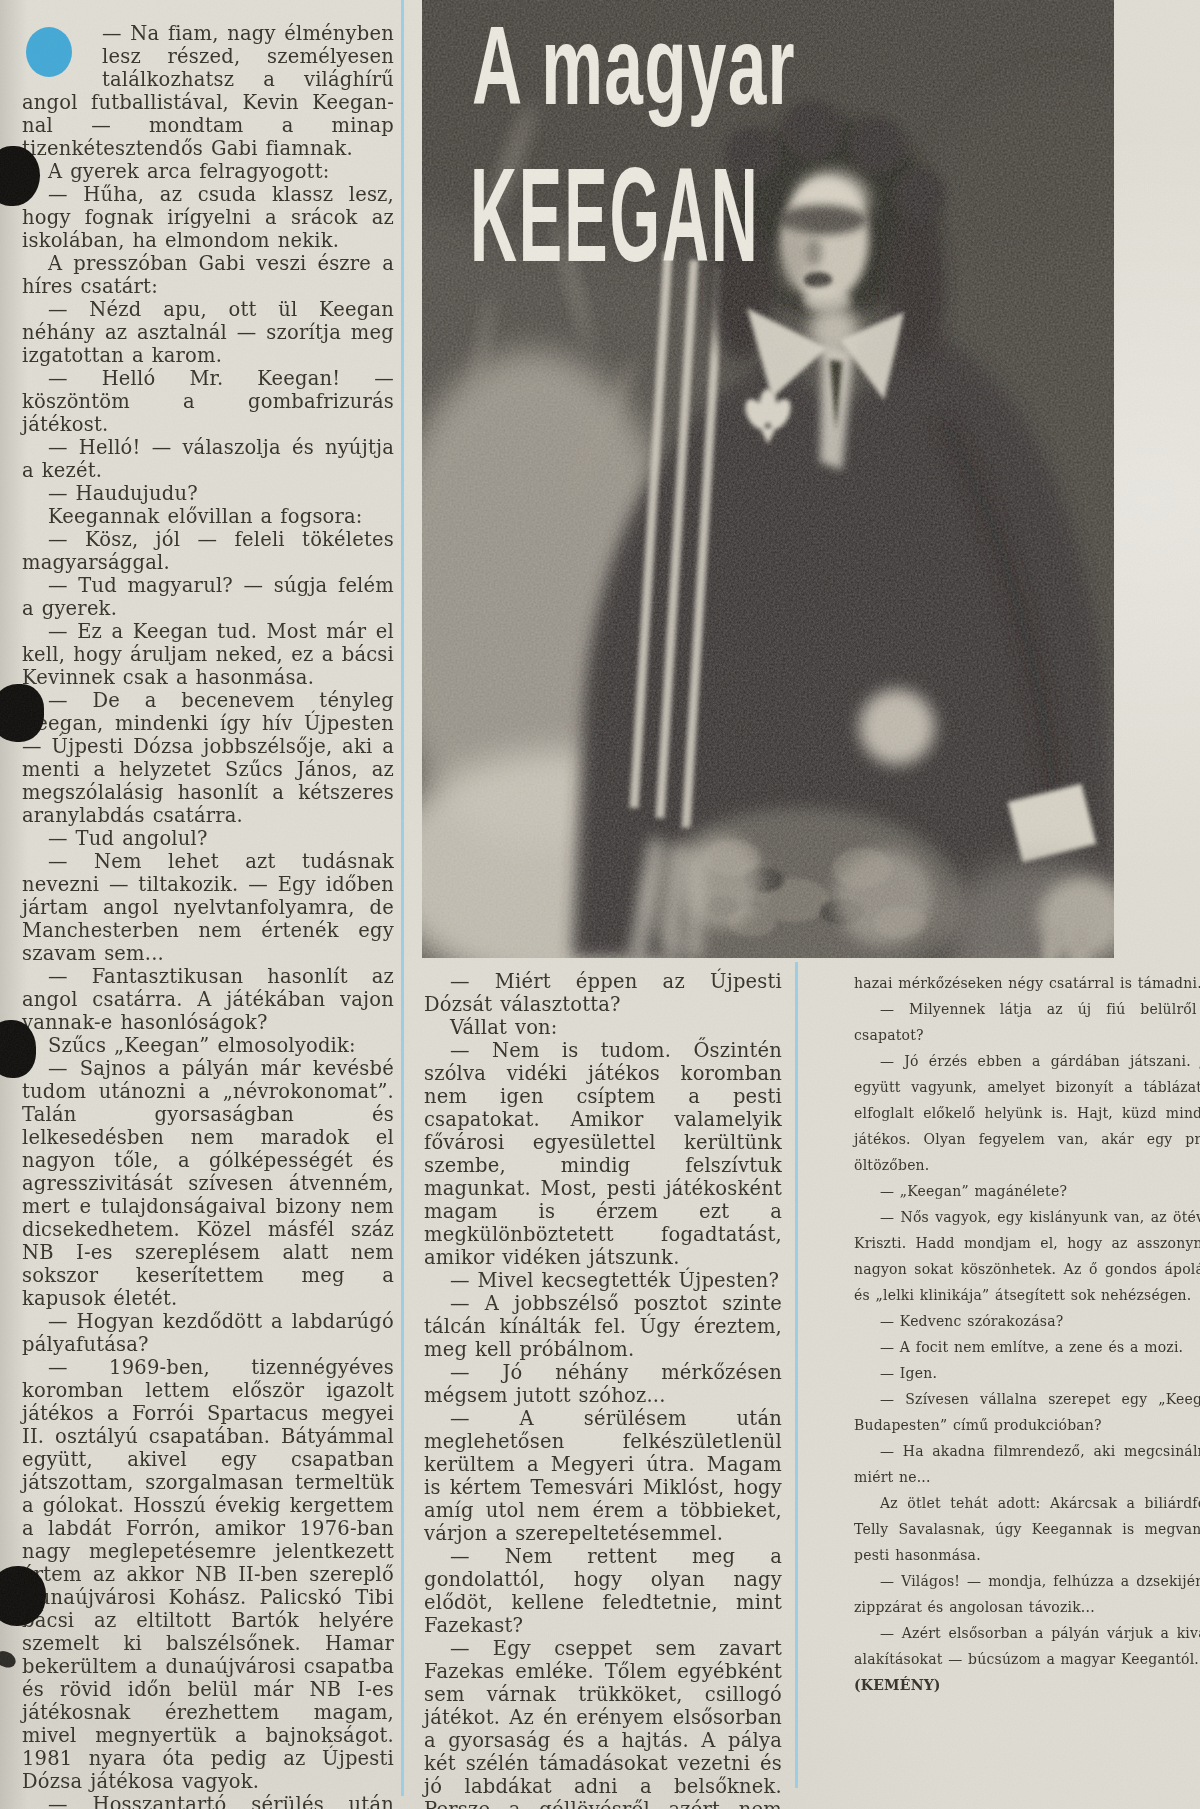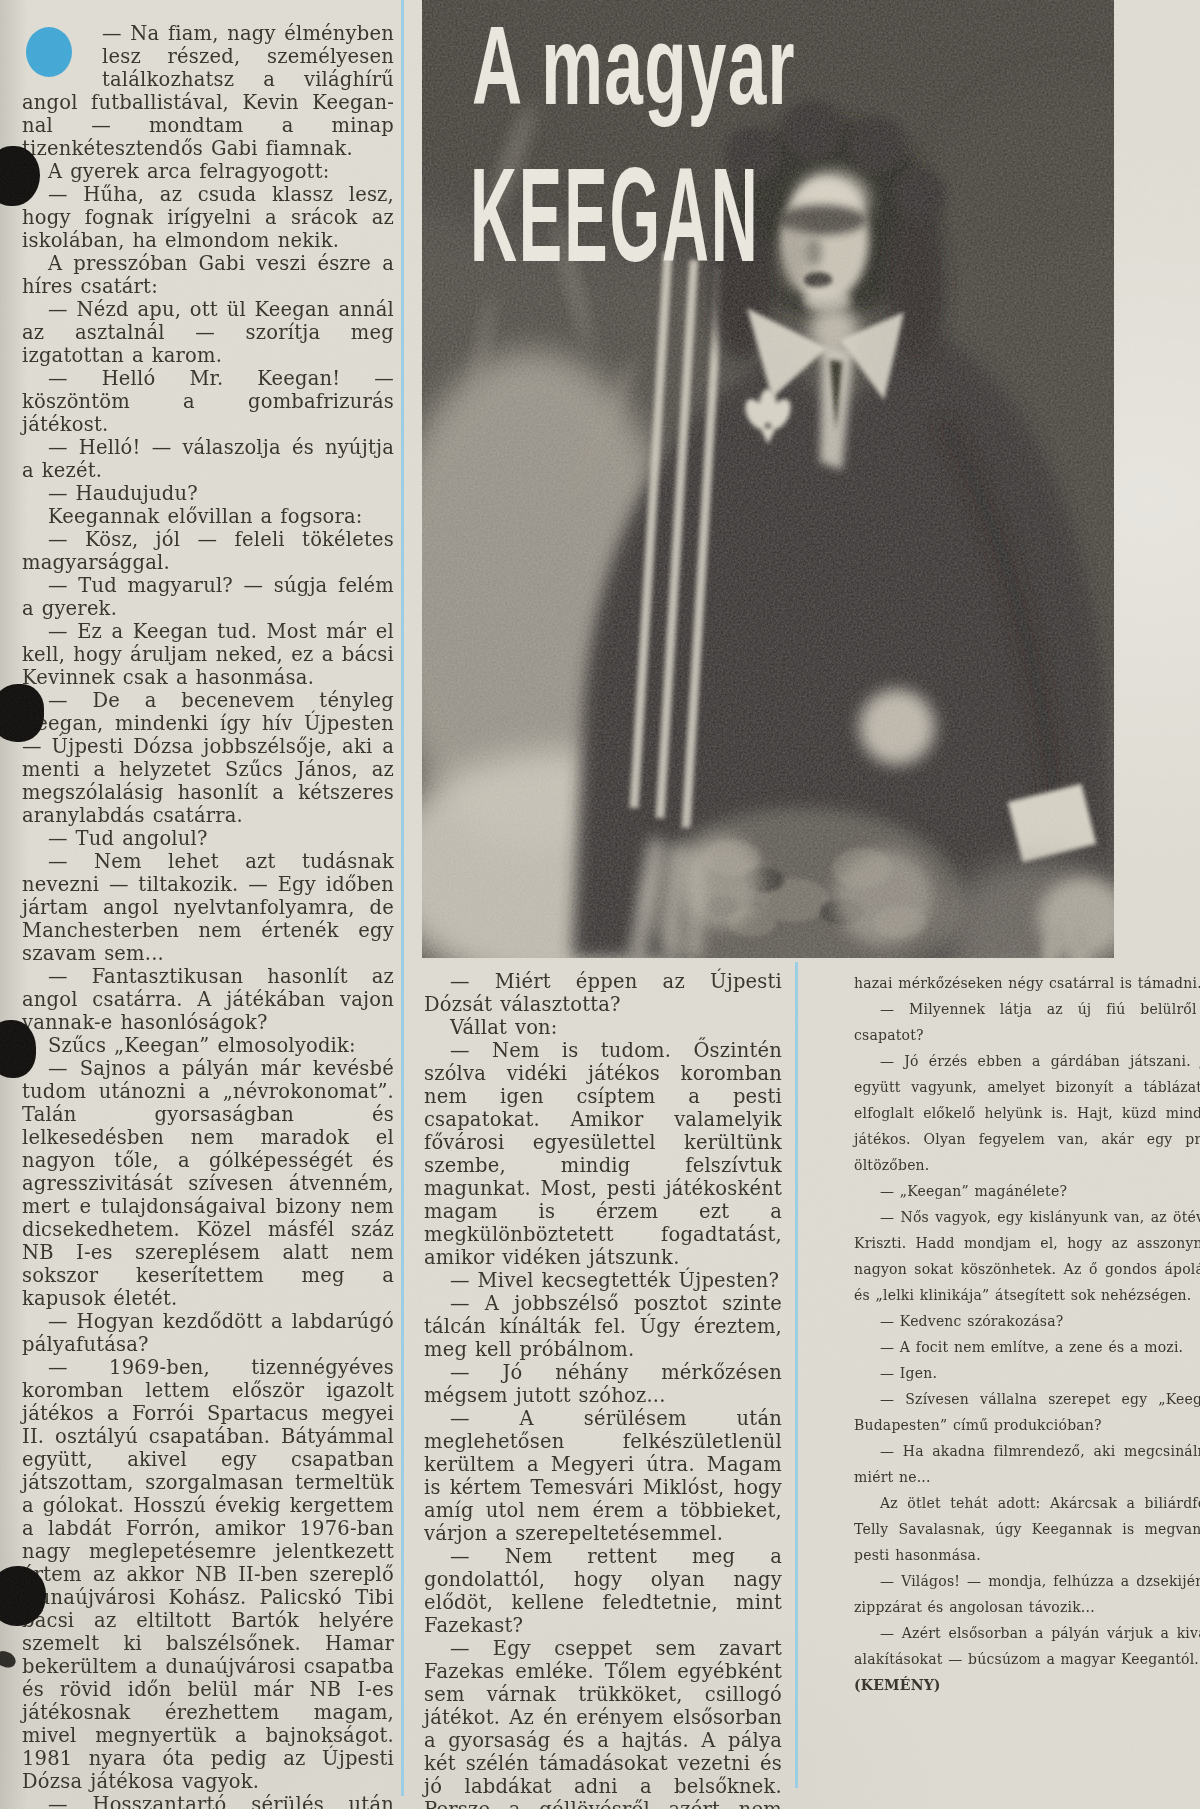--- a/index.html
+++ b/index.html
@@ -164,21 +164,21 @@
 
   <div class="rule rule1"></div>
   <div class="rule rule2"></div>
 
   <div class="col col-left">
     <div class="blue-dot"></div>
   <p class="noindent"><span>— Na fiam, nagy élményben lesz részed, személyesen találkozhatsz a világhírű angol futballistával, </span><span class="it">Kevin Keegan</span><span>-nal — mondtam a minap tizenkétesztendős Gabi fiamnak.</span></p>
       <p><span>A gyerek arca felragyogott:</span></p>
       <p><span class="it">— Hűha, az csuda klassz lesz, hogy fognak irígyelni a srácok az iskolában, ha elmondom nekik.</span></p>
       <p><span>A presszóban Gabi veszi észre a híres csatárt:</span></p>
-      <p><span class="it">— Nézd apu, ott ül Keegan annál az asztalnál </span><span>— szorítja meg izgatottan a karom.</span></p>
+      <p><span class="it">— Nézd apu, ott ül Keegan néhány az asztalnál </span><span>— szorítja meg izgatottan a karom.</span></p>
       <p><span>— Helló Mr. Keegan! — köszöntöm a gombafrizurás játékost.</span></p>
       <p><span>— </span><span class="it">Helló!</span><span> — válaszolja és nyújtja a kezét.</span></p>
       <p><span>— Haudujudu?</span></p>
       <p><span>Keegannak elővillan a fogsora:</span></p>
       <p><span>— </span><span class="it">Kösz, jól</span><span> — feleli tökéletes magyarsággal.</span></p>
       <p><span>— </span><span class="it">Tud magyarul?</span><span> — súgja felém a gyerek.</span></p>
       <p><span>— Ez a Keegan tud. Most már el kell, hogy áruljam neked, ez a bácsi Kevinnek csak a hasonmása.</span></p>
       <p><span class="it">— De a becenevem tényleg Keegan, mindenki így hív Újpesten — </span><span>Újpesti Dózsa jobbszélsője, aki a menti a helyzetet </span><span class="it">Szűcs János</span><span>, az megszólalásig hasonlít a kétszeres aranylabdás csatárra.</span></p>
       <p><span>— Tud angolul?</span></p>
       <p><span class="it">— Nem lehet azt tudásnak nevezni </span><span>— tiltakozik. — </span><span class="it">Egy időben jártam angol nyelvtanfolyamra, de Manchesterben nem értenék egy szavam sem...</span></p>

